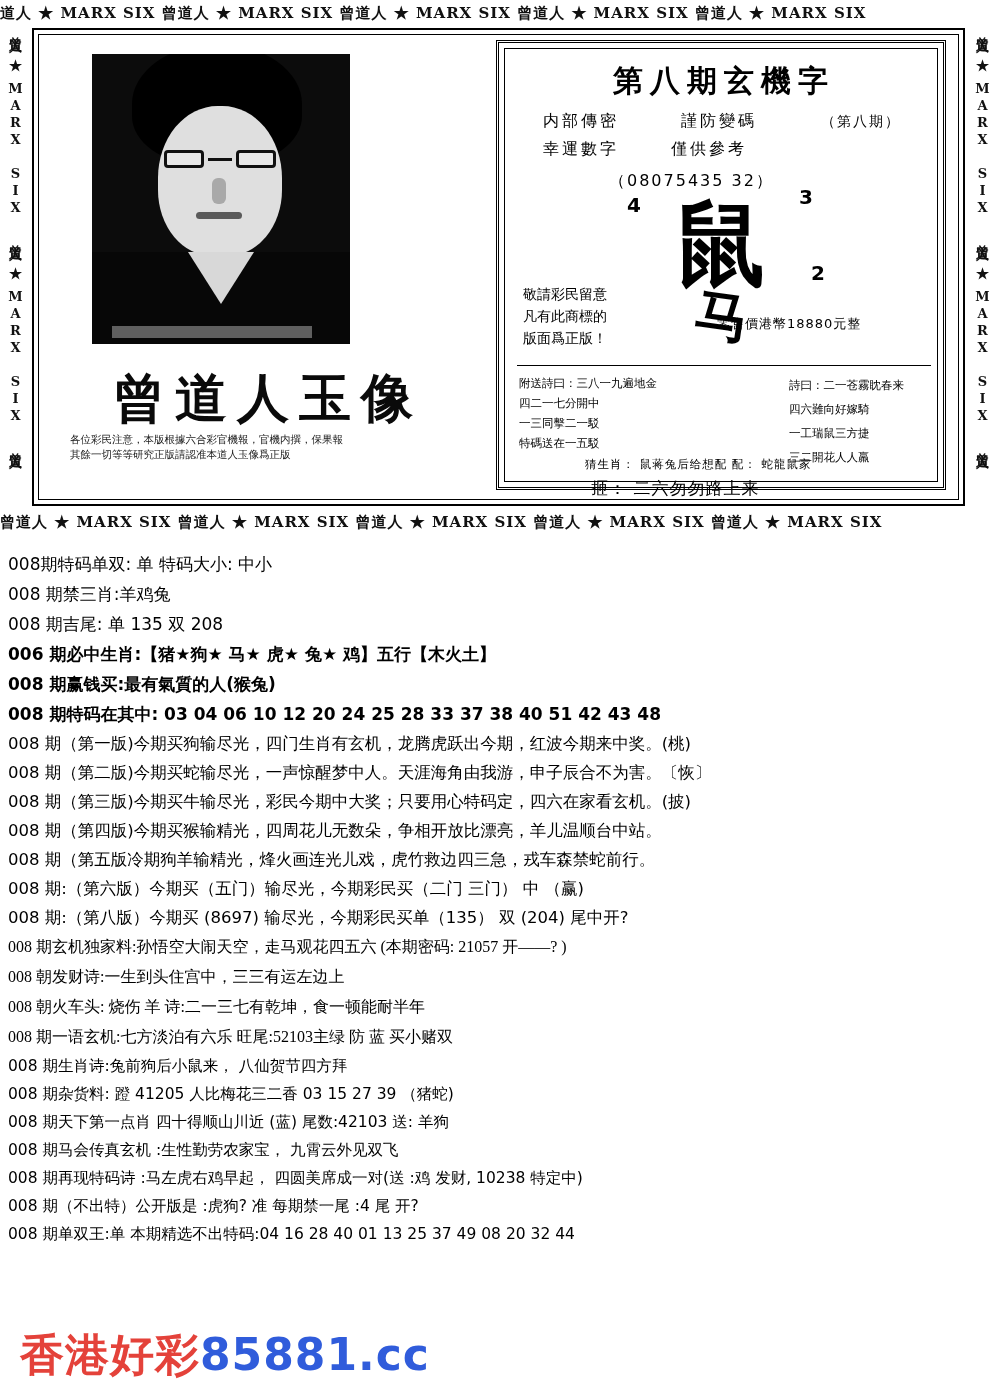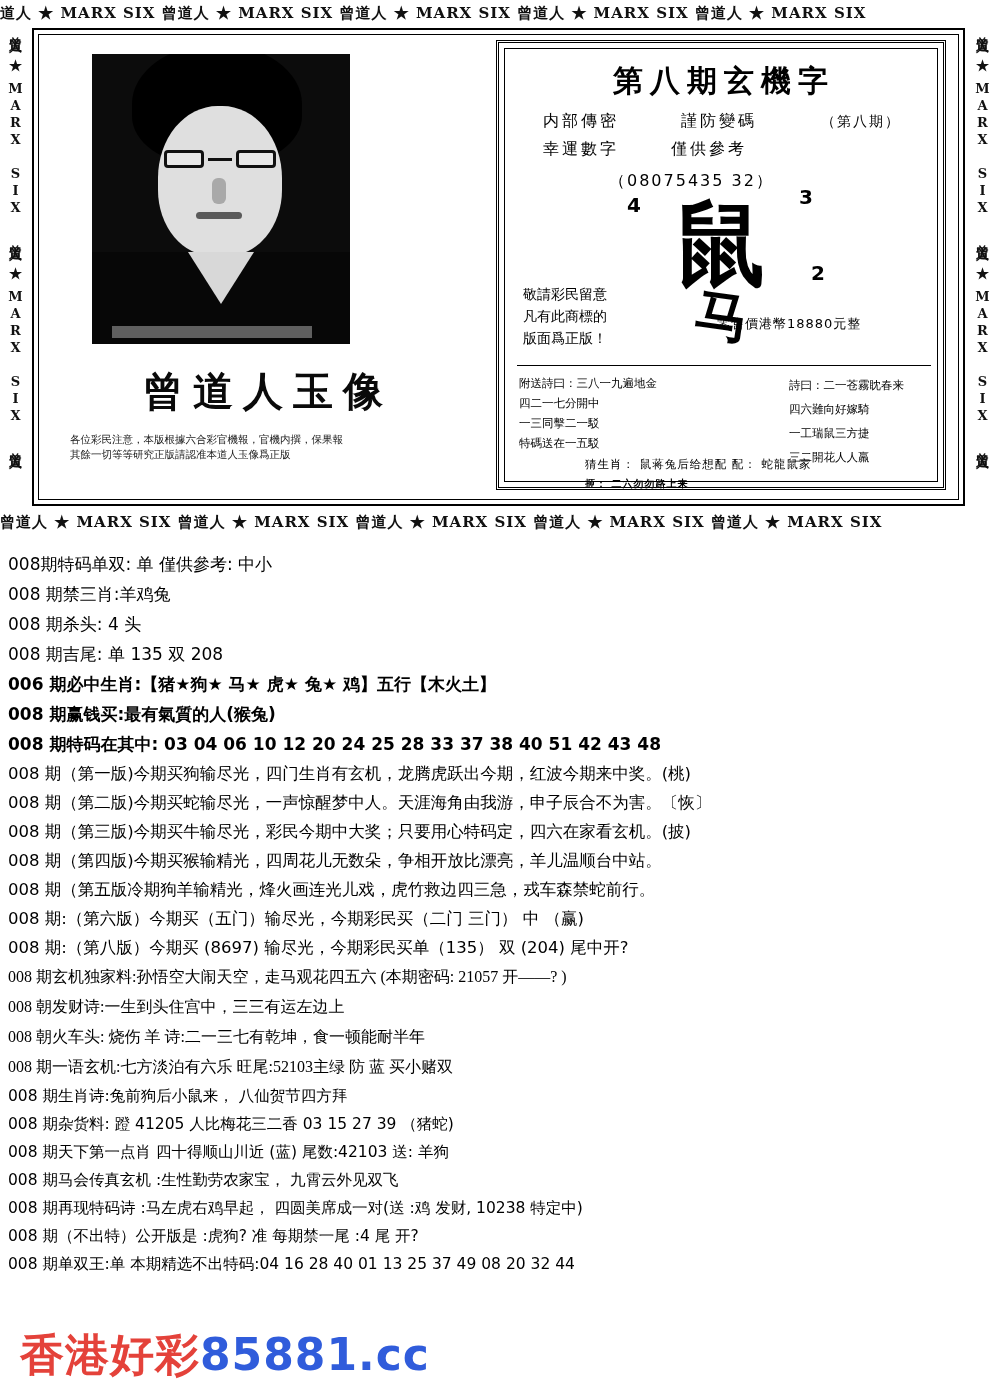--- a/index.html
+++ b/index.html
@@ -138,21 +138,21 @@
     background: #6e6e6e; opacity: .85;
   }
 
   .portrait-title {
     position: absolute;
     top: 320px; left: 16px;
     width: 400px;
     text-align: center;
     font-family: "DejaVu Serif", "Liberation Serif", serif;
     font-weight: bold;
-    font-size: 40px;
+    font-size: 52px;
     letter-spacing: 10px;
     color: #0a0a0a;
   }
   .portrait-note {
     position: absolute;
     top: 388px; left: 18px;
     width: 400px;
     text-align: left;
     font-size: 10.5px;
     line-height: 15px;
@@ -213,21 +213,21 @@
     position: absolute; top: 272px; left: 218px;
     font-size: 13px; letter-spacing: 1px;
   }
   .rbox-hr {
     position: absolute; top: 322px; left: 18px; width: 414px;
     border-top: 1px solid #000;
   }
   .rbox-poem-left { position: absolute; top: 330px; left: 20px; font-size: 11.5px; line-height: 20px;}
   .rbox-poem-right { position: absolute; top: 330px; left: 290px; font-size: 11.5px; line-height: 24px;}
   .rbox-guess { position: absolute; top: 414px; left: 86px; font-size: 11.5px; letter-spacing:1px;}
-  .rbox-guess2 { position: absolute; top: 434px; left: 86px; font-size: 10px; letter-spacing:1px;font-weight:bold;}
+  .rbox-guess2 { position: absolute; top: 434px; left: 92px; font-size: 17px; letter-spacing:1px;}
 
   
   .lines {
     position: relative;
     padding: 14px 8px 0 8px;
   }
   .line {
     display: block;
     white-space: nowrap;
     color: #000;
@@ -317,23 +317,22 @@
 四六難向好嫁騎
 一工瑞鼠三方捷
 三二開花人人羸</div>
       <div class="rbox-guess">猜生肖：   鼠蒋兔后给想配 配：  蛇龍鼠家</div>
       <div class="rbox-guess2">㧜：  二六勿勿路上来</div>
     </div>
   </div>
 </div>
 
 <div class="lines">
-  <div class="line g1">008期特码单双: 单     僅供參考: 中小</div>
+  <div class="line g1">008期特码单双: 单     特码大小: 中小</div>
   <div class="line g1">008 期禁三肖:羊鸡兔</div>
-  <div class="line g1">008 期杀头: 4 头</div>
   <div class="line g1">008 期吉尾: 单 135 双 208</div>
   <div class="line g1 l-bold">006 期必中生肖:【猪★狗★ 马★ 虎★ 兔★ 鸡】五行【木火土】</div>
   <div class="line g1 l-bold">008 期赢钱买:最有氣質的人(猴兔)</div>
   <div class="line g1 l-bold">008 期特码在其中: 03 04 06 10 12 20 24 25 28 33 37 38 40 51 42 43 48</div>
   <div class="line g2">008 期（第一版)今期买狗输尽光，四门生肖有玄机，龙腾虎跃出今期，红波今期来中奖。(桃)</div>
   <div class="line g2">008 期（第二版)今期买蛇输尽光，一声惊醒梦中人。天涯海角由我游，申子辰合不为害。〔恢〕</div>
   <div class="line g2">008 期（第三版)今期买牛输尽光，彩民今期中大奖；只要用心特码定，四六在家看玄机。(披)</div>
   <div class="line g2">008 期（第四版)今期买猴输精光，四周花儿无数朵，争相开放比漂亮，羊儿温顺台中站。</div>
   <div class="line g2">008 期（第五版冷期狗羊输精光，烽火画连光儿戏，虎竹救边四三急，戎车森禁蛇前行。</div>
   <div class="line g2">008 期:（第六版）今期买（五门）输尽光，今期彩民买（二门 三门） 中 （赢)</div>

